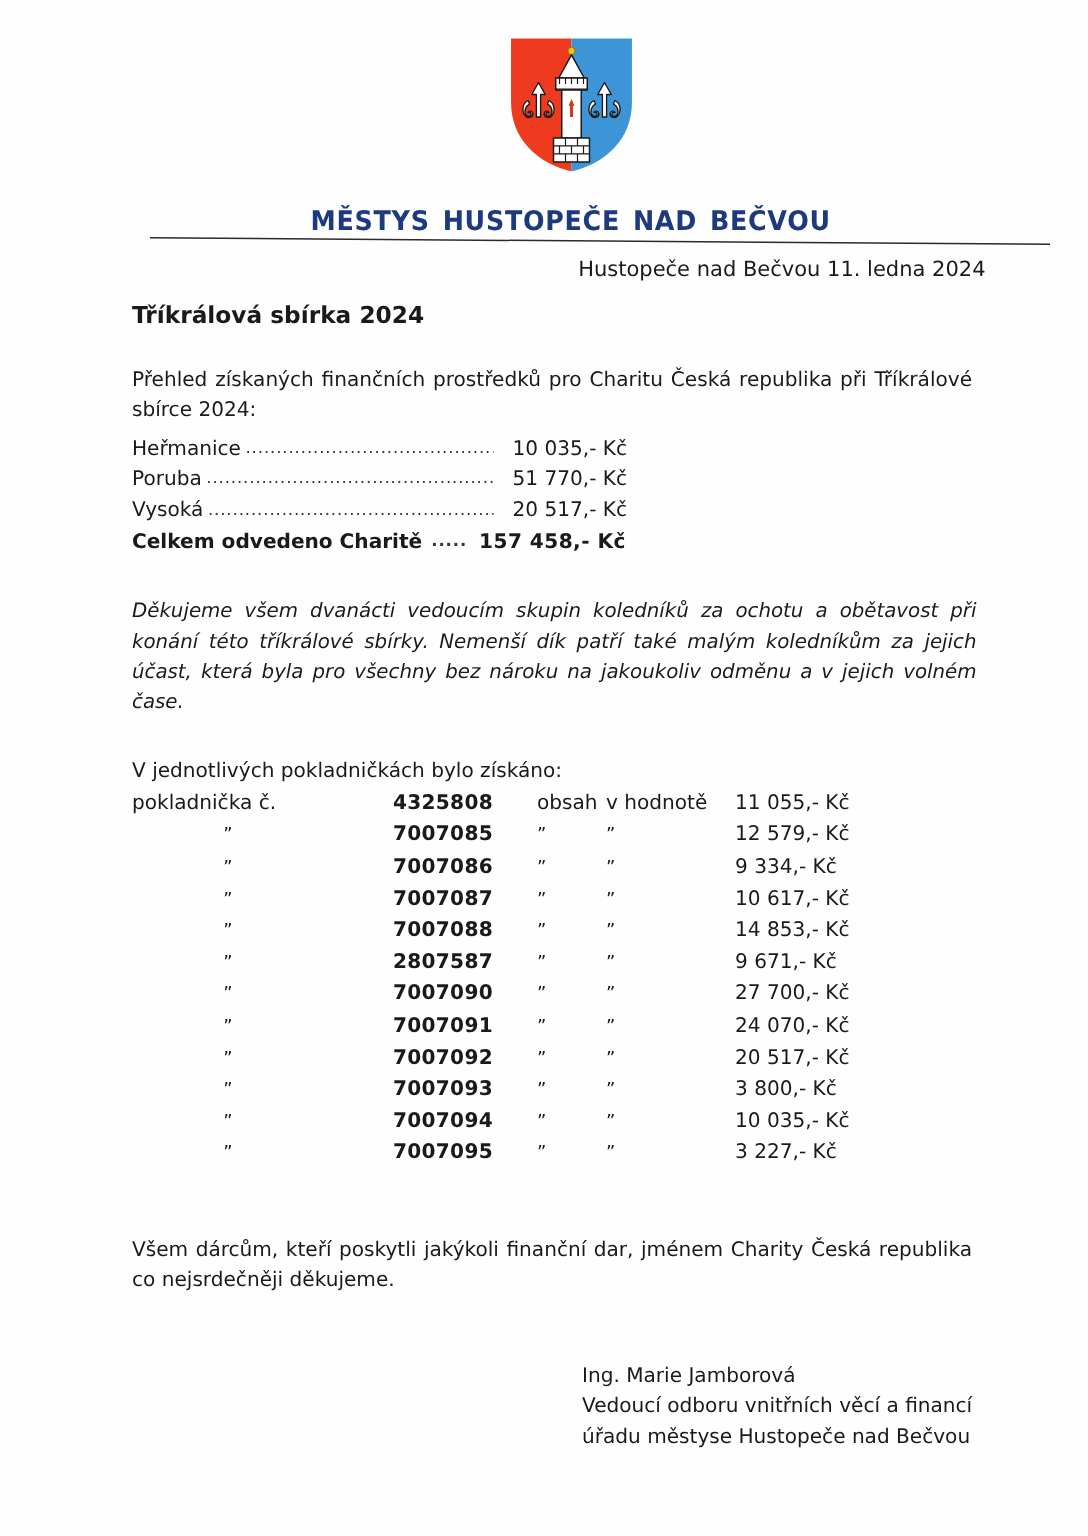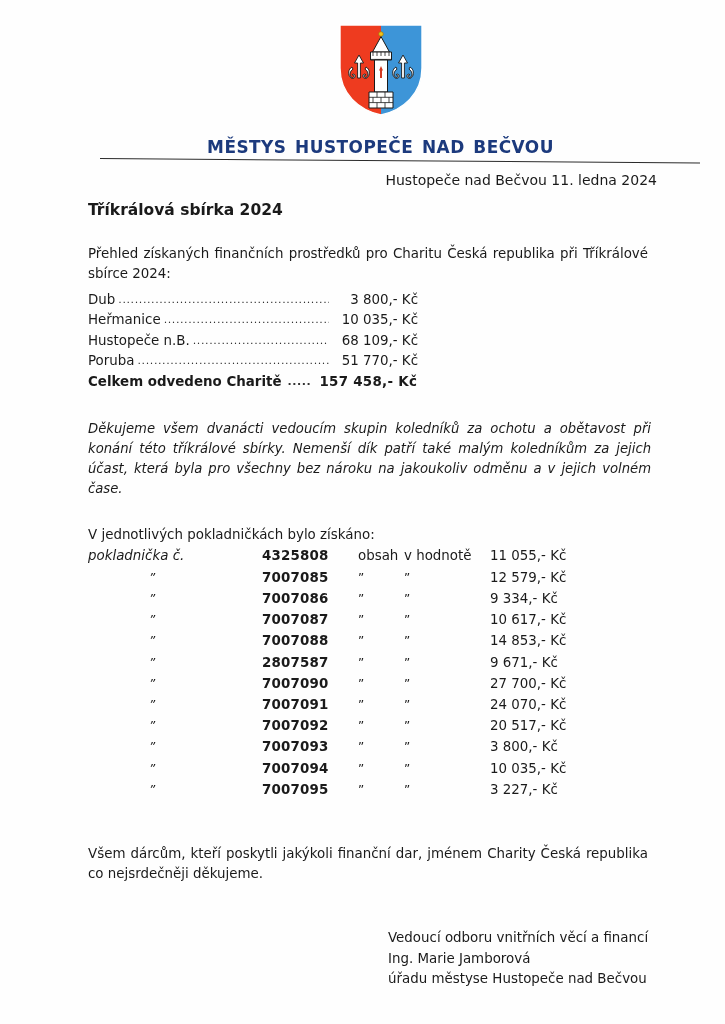--- a/index.html
+++ b/index.html
@@ -164,21 +164,20 @@
     font-size: 13.4px;
   }
   .cashbox-table td {
     padding: 0.9px 0;
     vertical-align: baseline;
     white-space: nowrap;
   }
   .cb-label {
     width: 128px;
     text-align: left;
-    font-style: italic;
   }
   .cb-label.ditto {
     text-align: center;
     padding-right: 46px;
     font-size: 12px;
   }
   .cb-number {
     width: 96px;
     font-weight: 600;
     letter-spacing: 0.2px;
@@ -279,45 +278,40 @@
   <div class="content">
 
     <div class="dateline">Hustopeče nad Bečvou 11. ledna 2024</div>
 
     <h1 class="doc-title">Tříkrálová sbírka 2024</h1>
 
     <p class="intro">Přehled získaných finančních prostředků pro Charitu Česká republika při Tříkrálové sbírce 2024:</p>
 
     <div class="village-list">
 
-      <div class="village-row">
-        <span class="village-name">Dub</span>
-        <span class="leader"></span>
-        <span class="village-amount">3 800,- Kč</span>
-      </div>
 
       <div class="village-row">
         <span class="village-name">Heřmanice</span>
         <span class="leader"></span>
         <span class="village-amount">10 035,- Kč</span>
       </div>
 
 
-      <div class="village-row">
-        <span class="village-name">Hustopeče n.B.</span>
-        <span class="leader"></span>
-        <span class="village-amount">68 109,- Kč</span>
-      </div>
 
       <div class="village-row">
         <span class="village-name">Poruba</span>
         <span class="leader"></span>
         <span class="village-amount">51 770,- Kč</span>
       </div>
 
+      <div class="village-row">
+        <span class="village-name">Vysoká</span>
+        <span class="leader"></span>
+        <span class="village-amount">20 517,- Kč</span>
+      </div>
 
       <div class="village-row total">
         <span class="village-name">Celkem odvedeno Charitě</span>
         <span class="leader"></span>
         <span class="village-amount">157 458,- Kč</span>
       </div>
     </div>
 
     <p class="thanks">Děkujeme všem dvanácti vedoucím skupin koledníků za ochotu a obětavost při konání této tříkrálové sbírky. Nemenší dík patří také malým koledníkům za jejich účast, která byla pro všechny bez nároku na jakoukoliv odměnu a v jejich volném čase.</p>
 
@@ -408,19 +402,19 @@
           <td class="cb-desc-a ditto">”</td>
           <td class="cb-desc-b ditto">”</td>
           <td class="cb-amount">3 227,- Kč</td>
         </tr>
       </tbody>
     </table>
 
     <p class="closing">Všem dárcům, kteří poskytli jakýkoli finanční dar, jménem Charity Česká republika co nejsrdečněji děkujeme.</p>
 
     <div class="signature">
+      <div class="sig-line">Ing. Marie Jamborová</div>
       <div class="sig-line">Vedoucí odboru vnitřních věcí a financí</div>
-      <div class="sig-line">Ing. Marie Jamborová</div>
       <div class="sig-line">úřadu městyse Hustopeče nad Bečvou</div>
     </div>
 
   </div>
 </div>
 
 </body></html>

